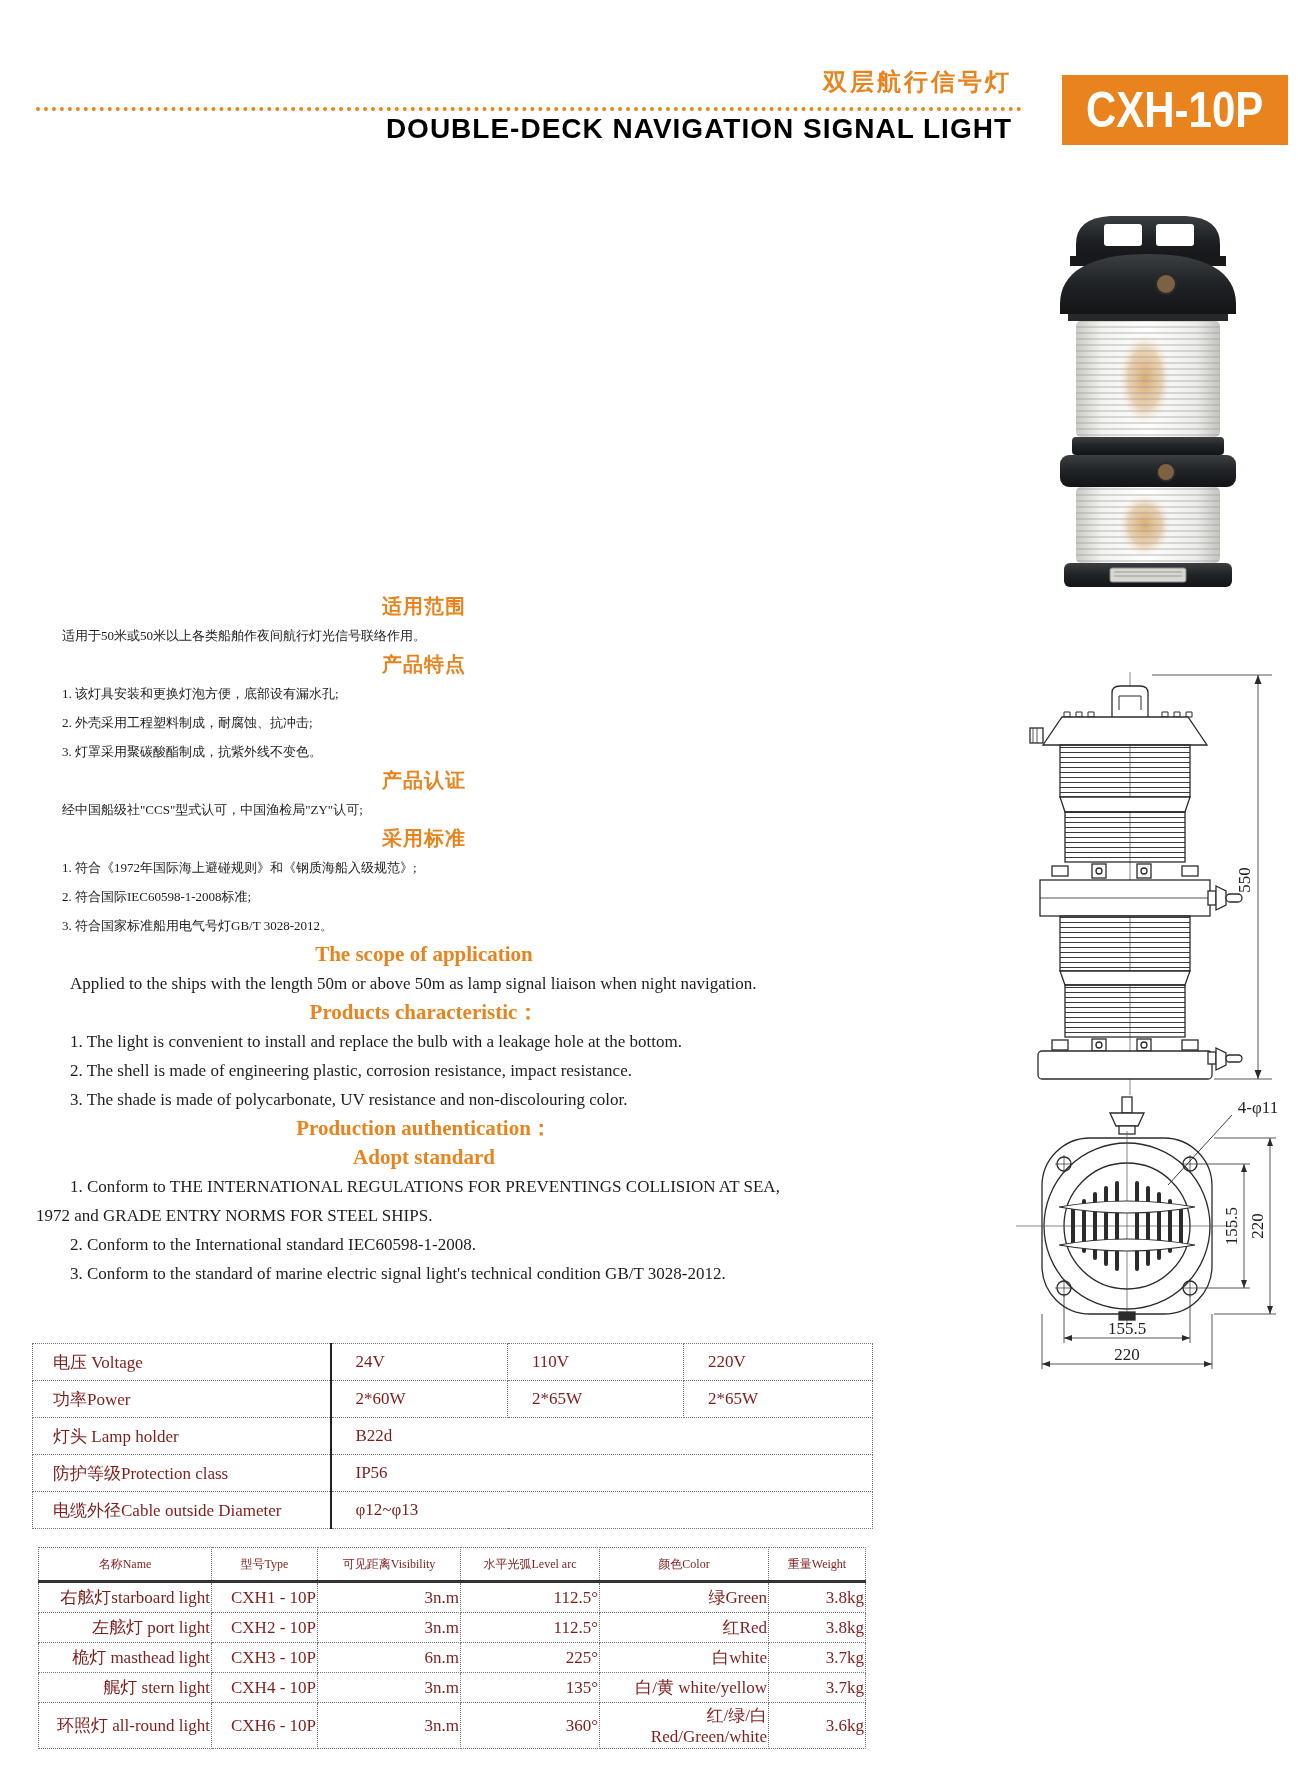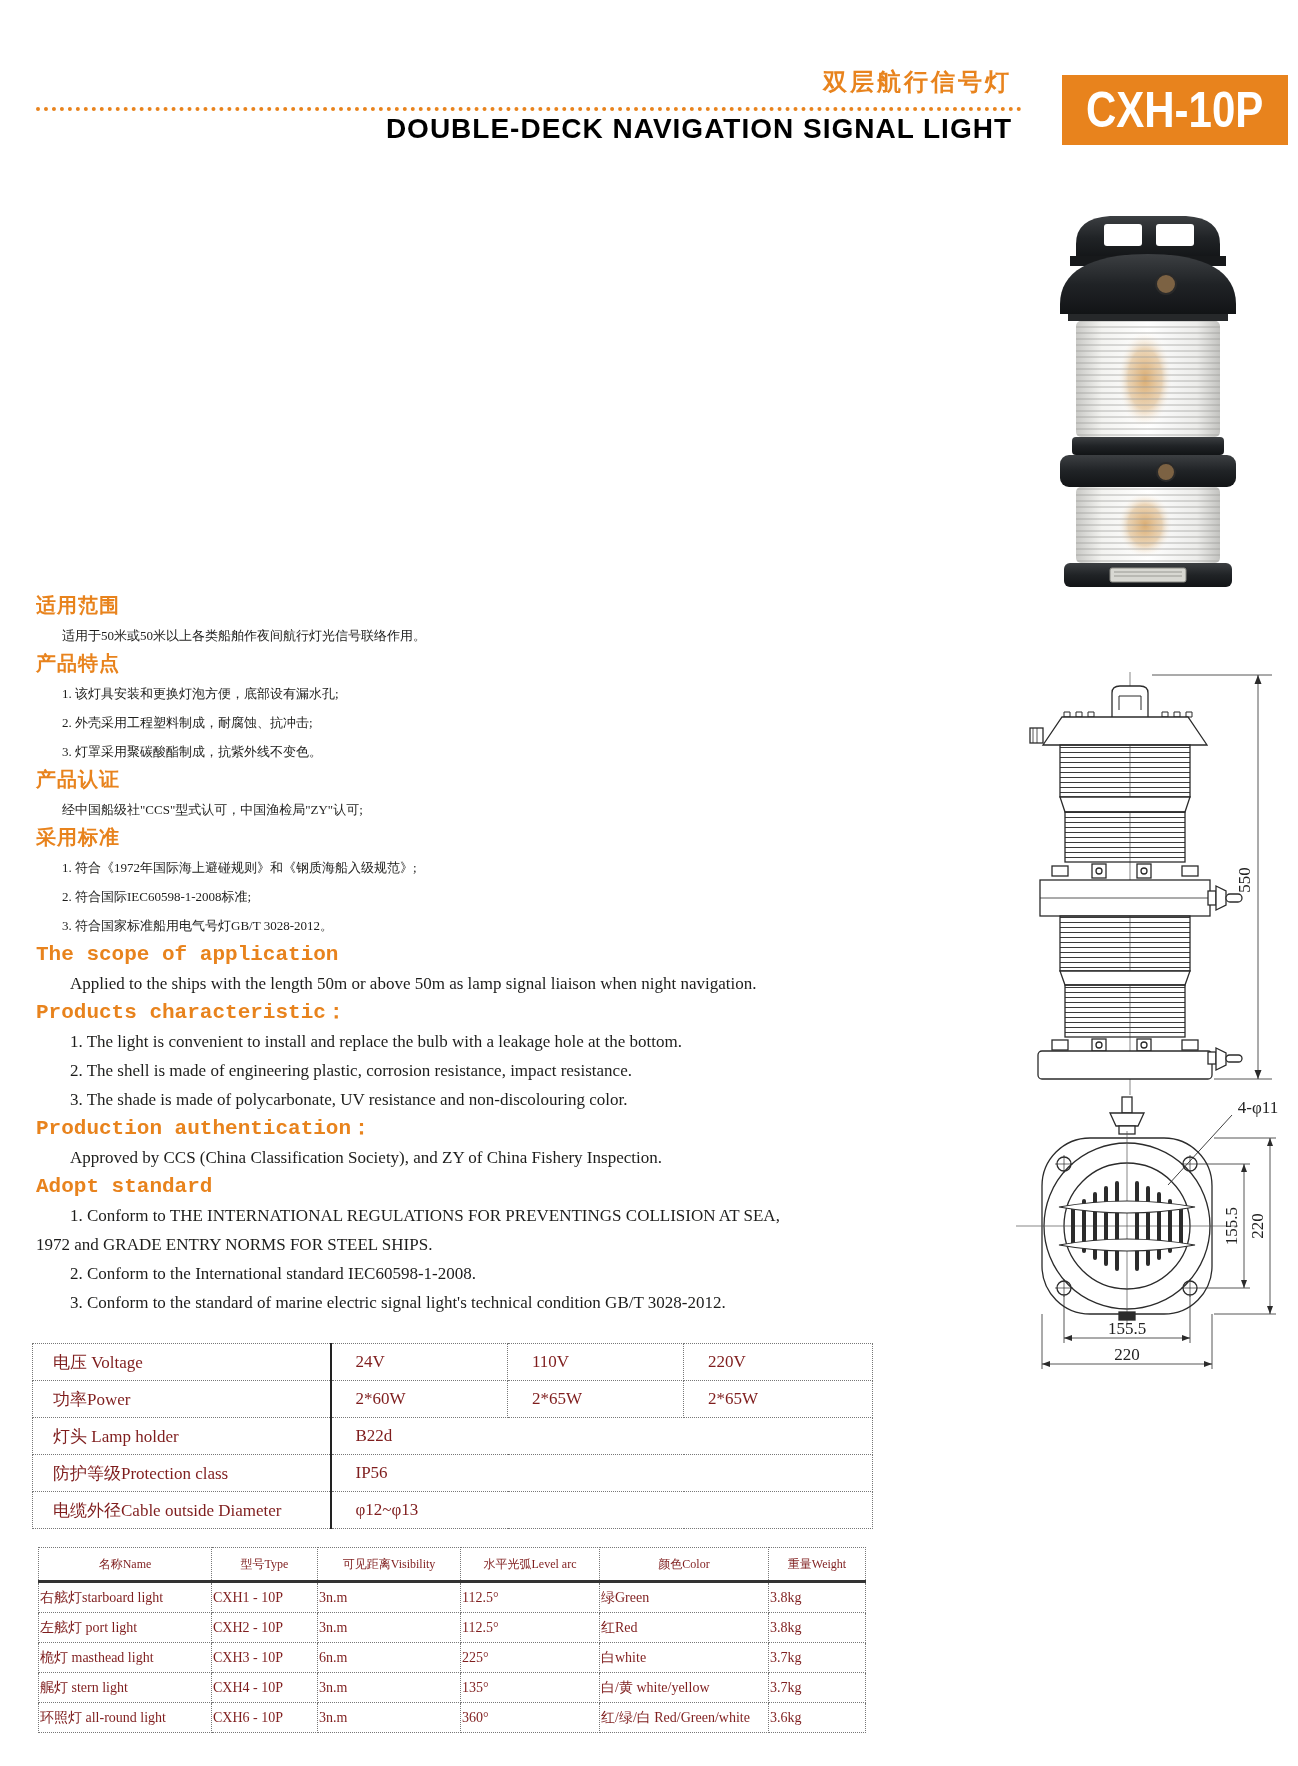--- a/index.html
+++ b/index.html
@@ -10,36 +10,36 @@
             font-weight:bold;font-size:24px;letter-spacing:3px;color:#e8831d;}
   .dotted-rule{position:absolute;top:107px;left:36px;width:986px;height:0;border-top:4px dotted #e8831d;}
   .title-en{position:absolute;top:113px;right:286px;font-family:"Liberation Sans","DejaVu Sans",sans-serif;
             font-weight:bold;font-size:28px;letter-spacing:1px;color:#000000;}
   .model-badge{position:absolute;left:1025px;top:75px;width:226px;height:70px;background:#e8831d;
                display:flex;align-items:center;justify-content:center;margin-left:37px;}
   .model-badge span{color:#fff;font-family:"Liberation Sans","DejaVu Sans",sans-serif;font-weight:bold;
                font-size:50px;letter-spacing:0px;transform:scaleX(0.84);display:inline-block;}
   
   .sections{position:absolute;left:36px;top:592px;width:776px;}
-  .sections h3{margin:0;line-height:29px;font-family:Liberation Mono, monospace;
-               font-weight:bold;color:#e8831d;}
+  .sections h3{margin:0;line-height:29px;font-family:Liberation Serif, serif;
+               font-weight:bold;color:#e8831d;text-align:center;}
   .hz{font-size:20px;letter-spacing:1px;}
   .he{font-size:21px;}
   .sections p{margin:0;line-height:29px;text-indent:2em;}
   .sec-zh p{font-size:13px;}
   .sec-en p{font-size:17px;font-family:Liberation Serif, serif;}
   
   table{border-collapse:collapse;table-layout:fixed;font-family:"Liberation Serif","DejaVu Serif",serif;color:#7f1d1d;}
   .spec-table{position:absolute;left:32px;top:1343px;width:840px;}
   .spec-table td{border:1px dotted #777;height:36px;font-size:17px;padding:0 0 0 24px;}
   .spec-table td.lbl{width:298px;border-right:2px solid #222;padding-left:20px;}
   .spec-table col.c1{width:298px}.spec-table col.c2{width:177px}.spec-table col.c3{width:176px}.spec-table col.c4{width:189px}
   .model-table{position:absolute;left:38px;top:1547px;width:827px;}
   .model-table th{border:1px dotted #777;border-bottom:3px solid #333;height:30px;font-size:12px;font-weight:normal;margin-top:16px;}
-  .model-table td{border:1px dotted #777;height:27px;font-size:14px;text-align:left;}
+  .model-table td{border:1px dotted #777;height:27px;font-size:17px;text-align:right;}
   .model-table col.m1{width:173px}.model-table col.m2{width:106px}.model-table col.m3{width:143px}
   .model-table col.m4{width:139px}.model-table col.m5{width:169px}.model-table col.m6{width:97px}
   
   .photo{position:absolute;left:1048px;top:192px;}
   .side-draw{position:absolute;left:1000px;top:660px;}
   .bottom-draw{position:absolute;left:1000px;top:1093px;}
   .draw-text{font-family:"Liberation Serif","DejaVu Serif",serif;font-size:17px;fill:#222;}
 </style>
 </head>
 <body>
@@ -140,21 +140,20 @@
       <p>Applied to the ships with the length 50m or above 50m as lamp signal liaison when night navigation.</p>
     </div>
     <div class="sec-en">
       <h3 class="he">Products characteristic：</h3>
       <p>1. The light is convenient to install and replace the bulb with a leakage hole at the bottom.</p>
       <p>2. The shell is made of engineering plastic, corrosion resistance, impact resistance.</p>
       <p>3. The shade is made of polycarbonate, UV resistance and non-discolouring color.</p>
     </div>
     <div class="sec-en">
       <h3 class="he">Production authentication：</h3>
-      <p>Approved by CCS (China Classification Society), and ZY of China Fishery Inspection.</p>
     </div>
     <div class="sec-en">
       <h3 class="he">Adopt standard</h3>
       <p>1. Conform to THE INTERNATIONAL REGULATIONS FOR PREVENTINGS COLLISION AT SEA, 1972 and GRADE ENTRY NORMS FOR STEEL SHIPS.</p>
       <p>2.  Conform to the International standard IEC60598-1-2008.</p>
       <p>3.  Conform to the standard of marine electric signal light's technical condition GB/T 3028-2012.</p>
     </div>
   </div>
 
   <table class="spec-table">

